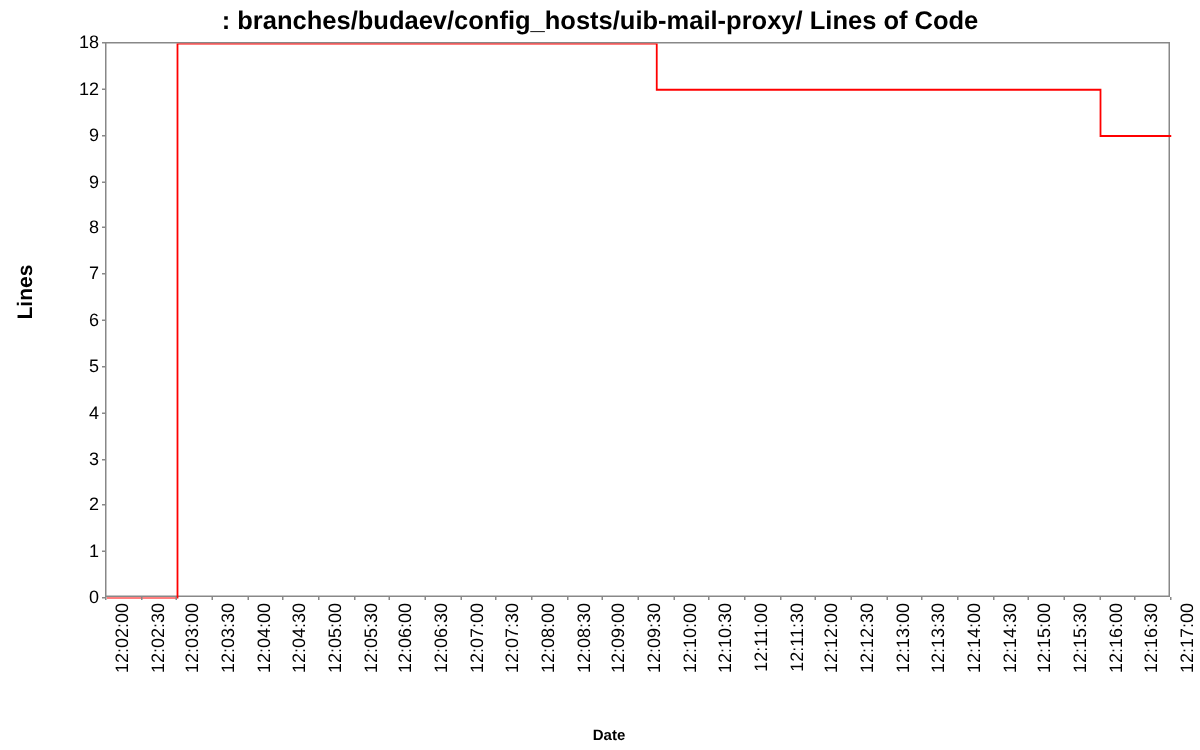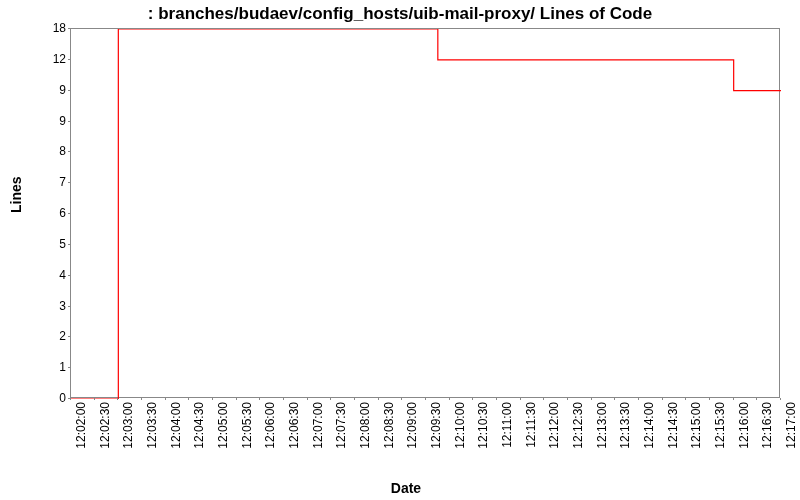--- a/index.html
+++ b/index.html
@@ -41,21 +41,21 @@
     font-size: 14px;
     color: #000;
   }
   .xlabel {
     position: absolute;
     left: 0;
     right: 0;
     bottom: 4px;
     text-align: center;
     font-weight: bold;
-    font-size: 14px;
+    font-size: 10px;
     color: #000;
     padding-left: 12px;
   }
   .ytick {
     position: absolute;
     right: 734px;
     font-size: 12px;
     color: #000;
     text-align: right;
     transform: translateY(-50%);

